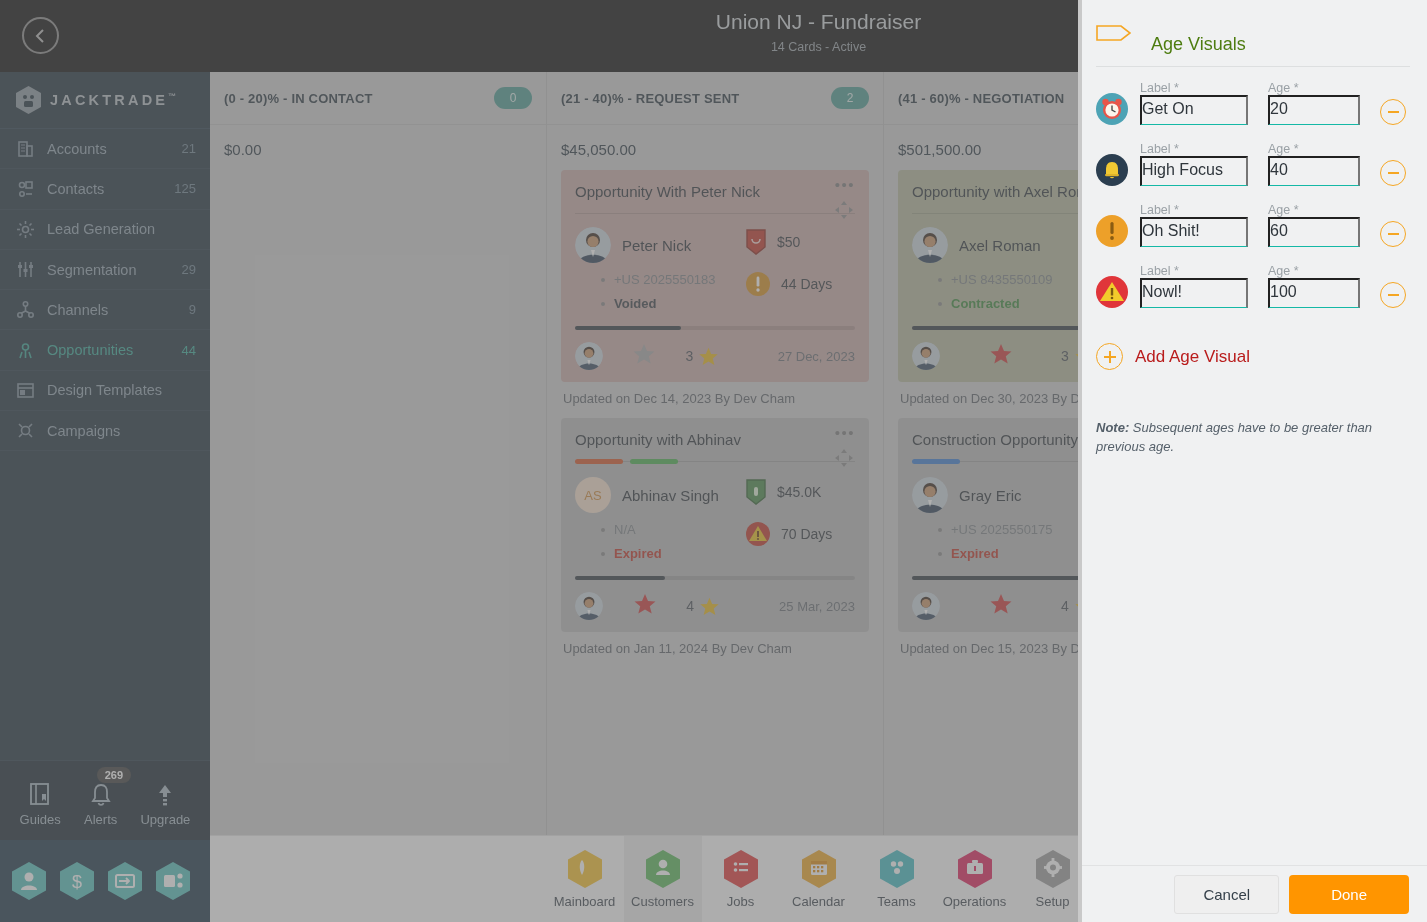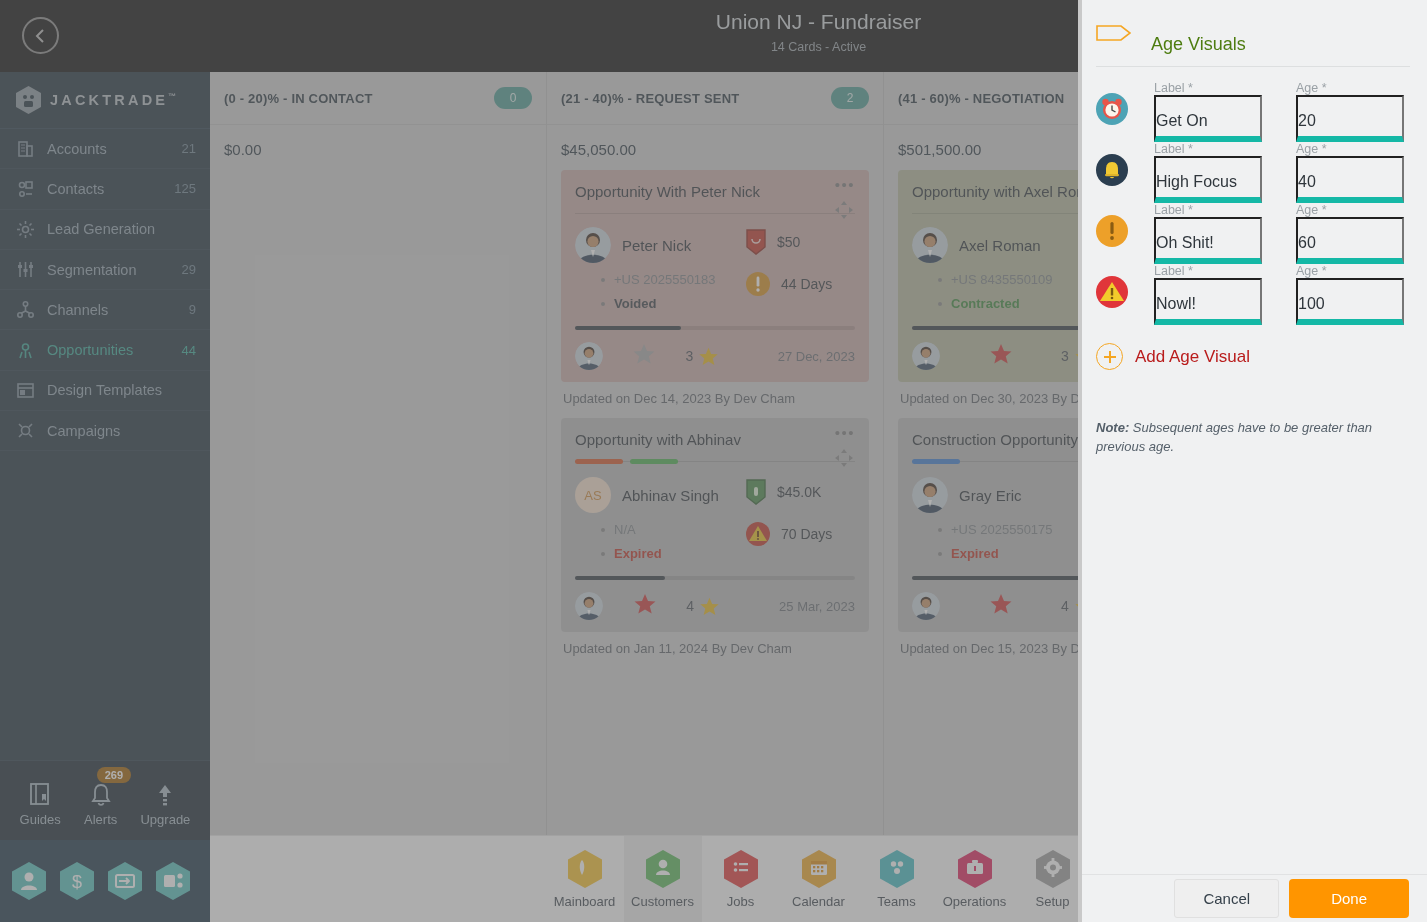--- a/index.html
+++ b/index.html
@@ -51,21 +51,21 @@
     position: absolute; left: 0; bottom: 82px; width: 210px; height: 80px;
     background: #1d2b35; border-top: 1px solid #2b3c49;
     display: flex; align-items: center; justify-content: space-around;
     padding: 0 8px;
   }
   .sb-bot-item { text-align: center; color: #a7b6c0; font-size: 13px; position: relative; cursor: pointer; }
   .sb-bot-item .sbi { height: 32px; display:flex; align-items:flex-end; justify-content:center; }
   .sb-bot-item .sbl { margin-top: 5px; display:block; }
   .alert-badge {
     position: absolute; top: -8px; left: 50%; margin-left: -4px;
-    background: #a16207; color: #fff; font-size: 11px; font-weight: 600;
+    background: #404040; color: #fff; font-size: 11px; font-weight: 600;
     border-radius: 9px; padding: 1px 8px; line-height: 14px;
   }
   .sb-hexrow {
     position: absolute; left: 0; bottom: 0; width: 210px; height: 82px;
     background: #21384a; display: flex; align-items: center; gap: 14px;
     padding-left: 12px;
   }
   .hex-teal { width: 34px; height: 38px; cursor: pointer; }
 
   
@@ -172,28 +172,28 @@
   .panel {
     position: absolute; right: 0; top: 0; width: 349px; height: 922px;
     background: #f0f1f2; z-index: 30; border-left: 1px solid #d8d8d8;
     display: flex; flex-direction: column;
   }
   .panel-head { height: 66px; display: flex; align-items: center; gap: 18px; padding-left: 16px; }
   .panel-title { font-size: 18px; color: #4d7c0f; margin-top: 23px; }
   .panel-divider { height: 1px; background: #dddfe0; margin: 0 17px; }
   .panel-body { flex: 1 1 auto; padding: 14px 17px 0 17px; overflow: hidden; }
 
-  .av-row { display: flex; align-items: flex-start; gap: 14px; height: 61px; }
+  .av-row { display: flex; align-items: flex-start; gap: 0; height: 61px; }
   .av-icon { width: 44px; flex: 0 0 auto; padding-top: 12px; }
   .av-field { width: 108px; flex: 0 0 auto; margin-right: 20px; }
-  .av-field.age { width: 108px; }
+  .av-field.age { width: 92px; }
   .av-lab { font-size: 12.5px; color: #9aa1a6; }
   .av-val {
-    font-size: 16px; color: #2f363c; padding: 15px 0 6px 0;
-    border-bottom: 6px solid #14b8a6; background: transparent;
+    font-size: 16px; color: #2f363c; padding: 3px 0 6px 0;
+    border-bottom: 1px solid #14b8a6; background: transparent;
     width: 100%; font-family: "Liberation Sans", sans-serif; outline: none;
   }
   .av-minus {
     width: 26px; height: 26px; border-radius: 50%; border: 1.6px solid #f5a623;
     margin-top: 18px; display: flex; align-items: center; justify-content: center;
     cursor: pointer; flex: 0 0 auto;
   }
   .av-minus i { display: block; width: 11px; height: 2px; background: #f5a623; }
   .add-row { display: flex; align-items: center; gap: 12px; margin-top: 18px; cursor: pointer; }
   .add-circle {
@@ -202,21 +202,21 @@
   }
   .add-circle i, .add-circle b { position: absolute; background: #f5a623; display:block; }
   .add-circle i { width: 12px; height: 2px; }
   .add-circle b { width: 2px; height: 12px; }
   .add-label { color: #b91c1c; font-size: 17px; }
   .note {
     margin-top: 48px; font-size: 13px; color: #55606a; font-style: italic; line-height: 19px;
   }
   .note b { font-style: italic; }
   .panel-foot {
-    height: 48px; border-top: 1px solid #e1e2e3; display: flex; align-items: center;
+    height: 57px; border-top: 1px solid #e1e2e3; display: flex; align-items: center;
     justify-content: flex-end; gap: 10px; padding-right: 18px; background: #f0f1f2;
   }
   .btn-cancel {
     background: #efefef; border: 1px solid #e0e0e0; color: #35404a; font-size: 15px;
     padding: 10px 28px; border-radius: 3px; cursor: pointer;
     font-family: "Liberation Sans", sans-serif;
   }
   .btn-done {
     background: #ff9500; border: none; color: #fff; font-size: 15px;
     padding: 11px 42px; border-radius: 4px; cursor: pointer;

